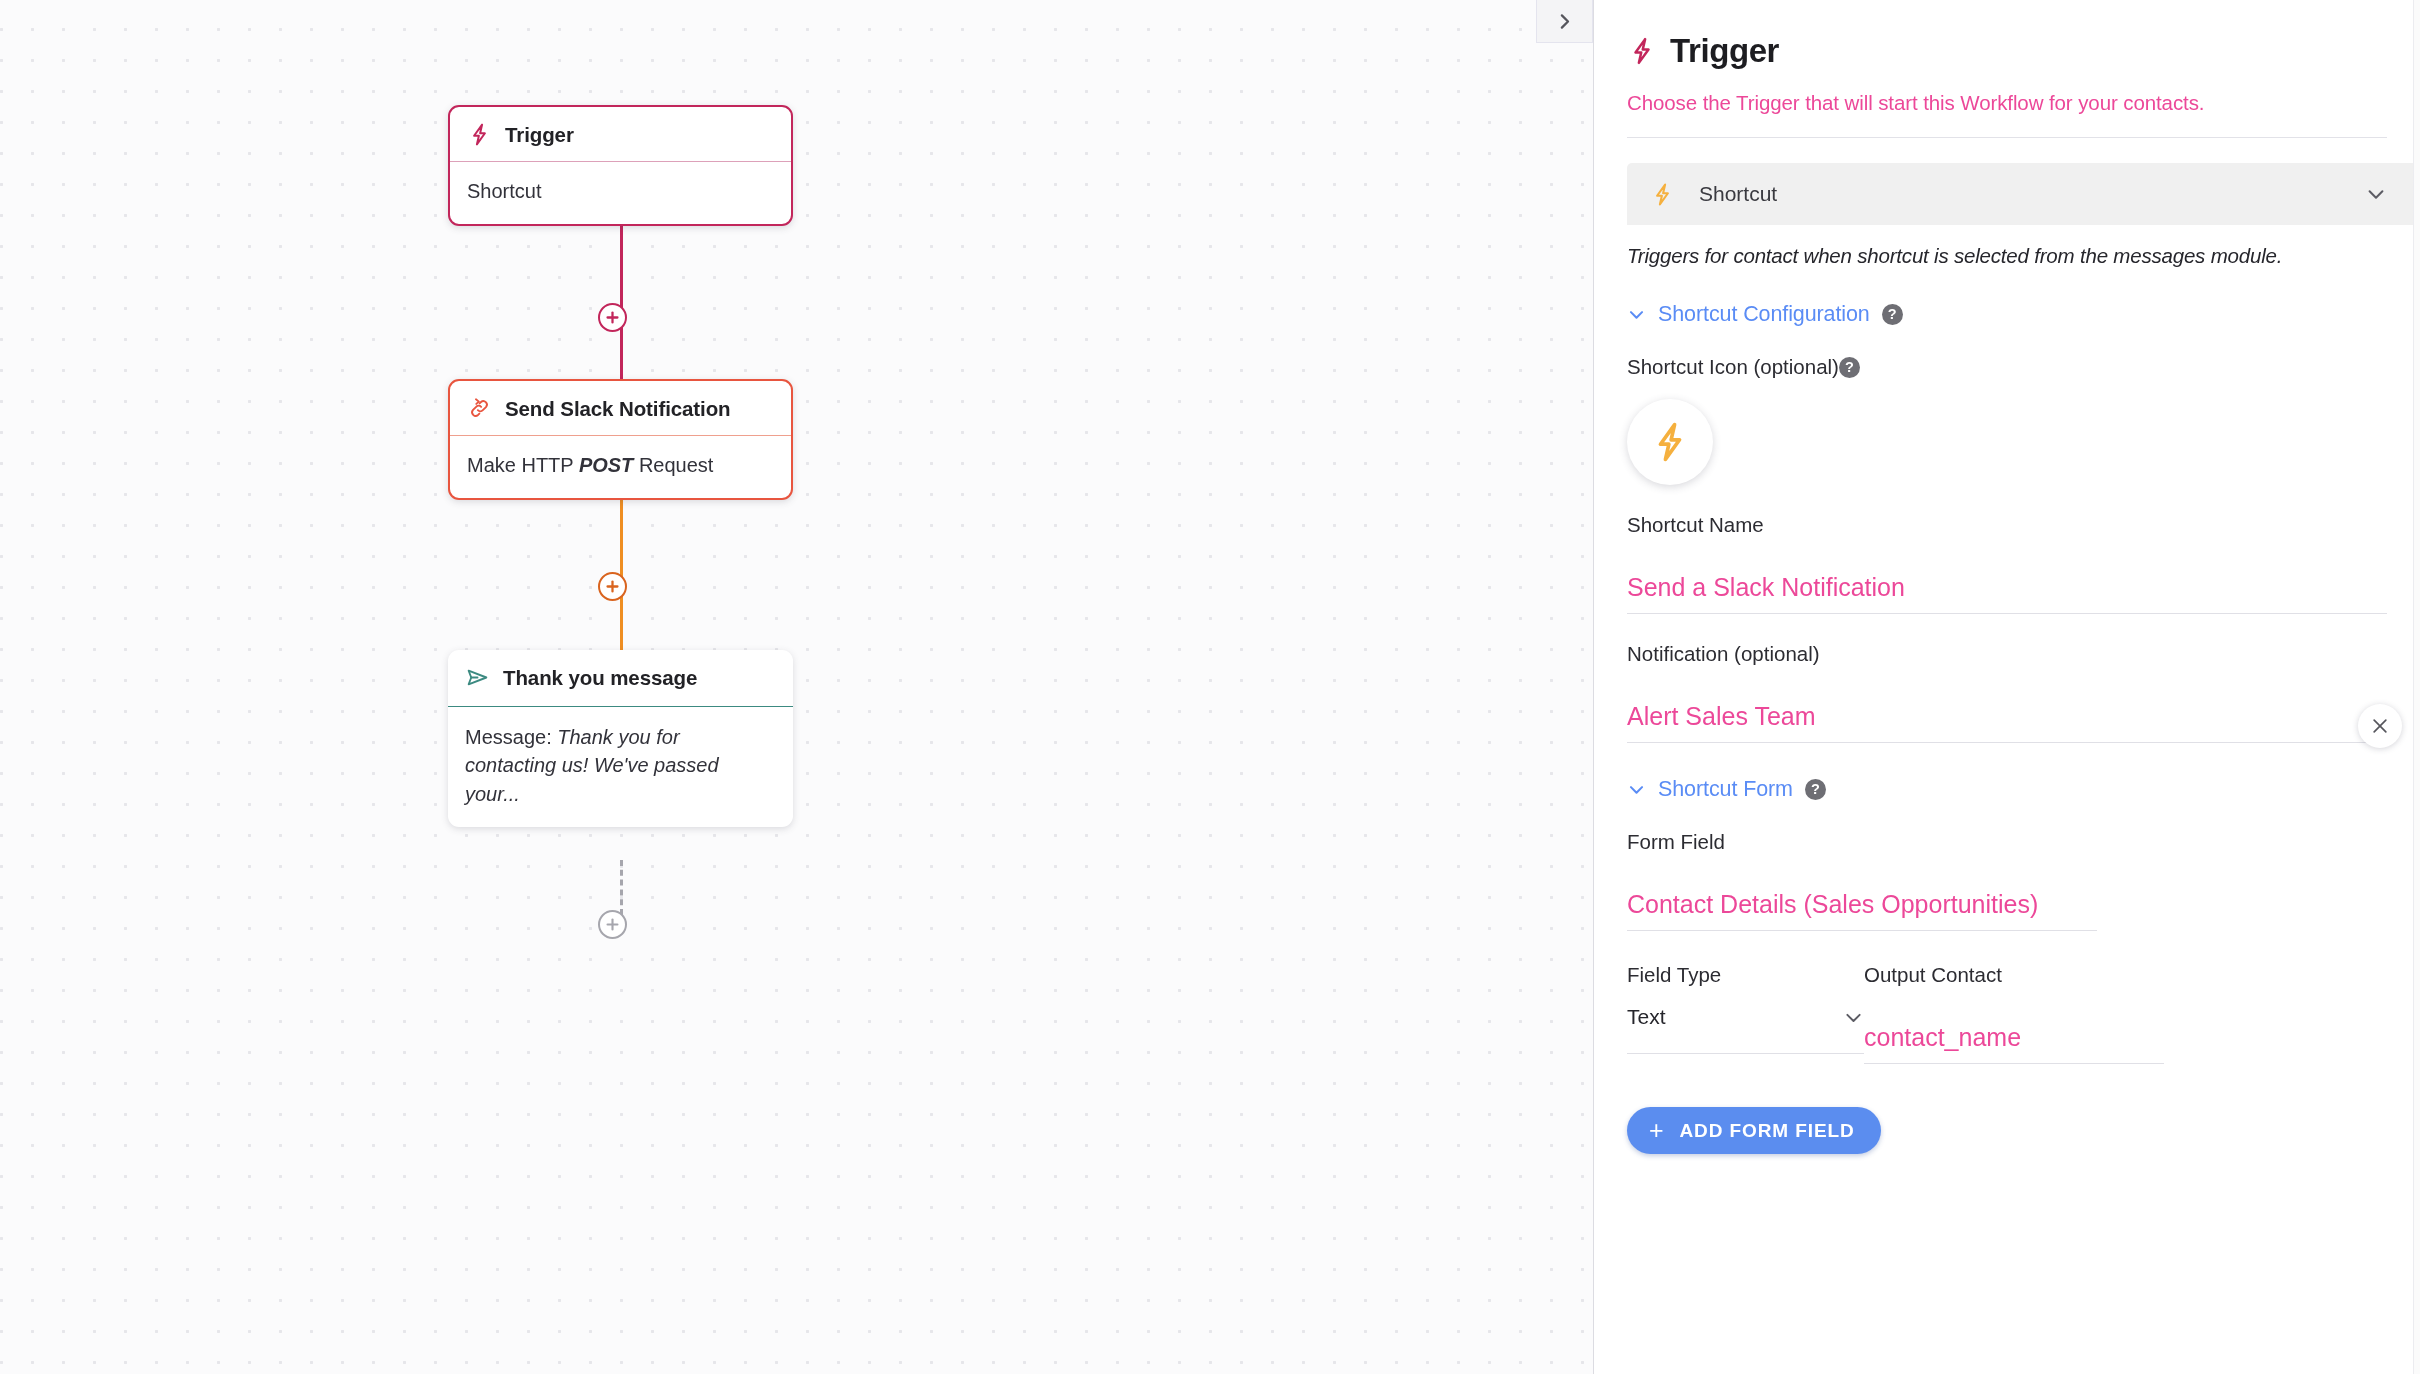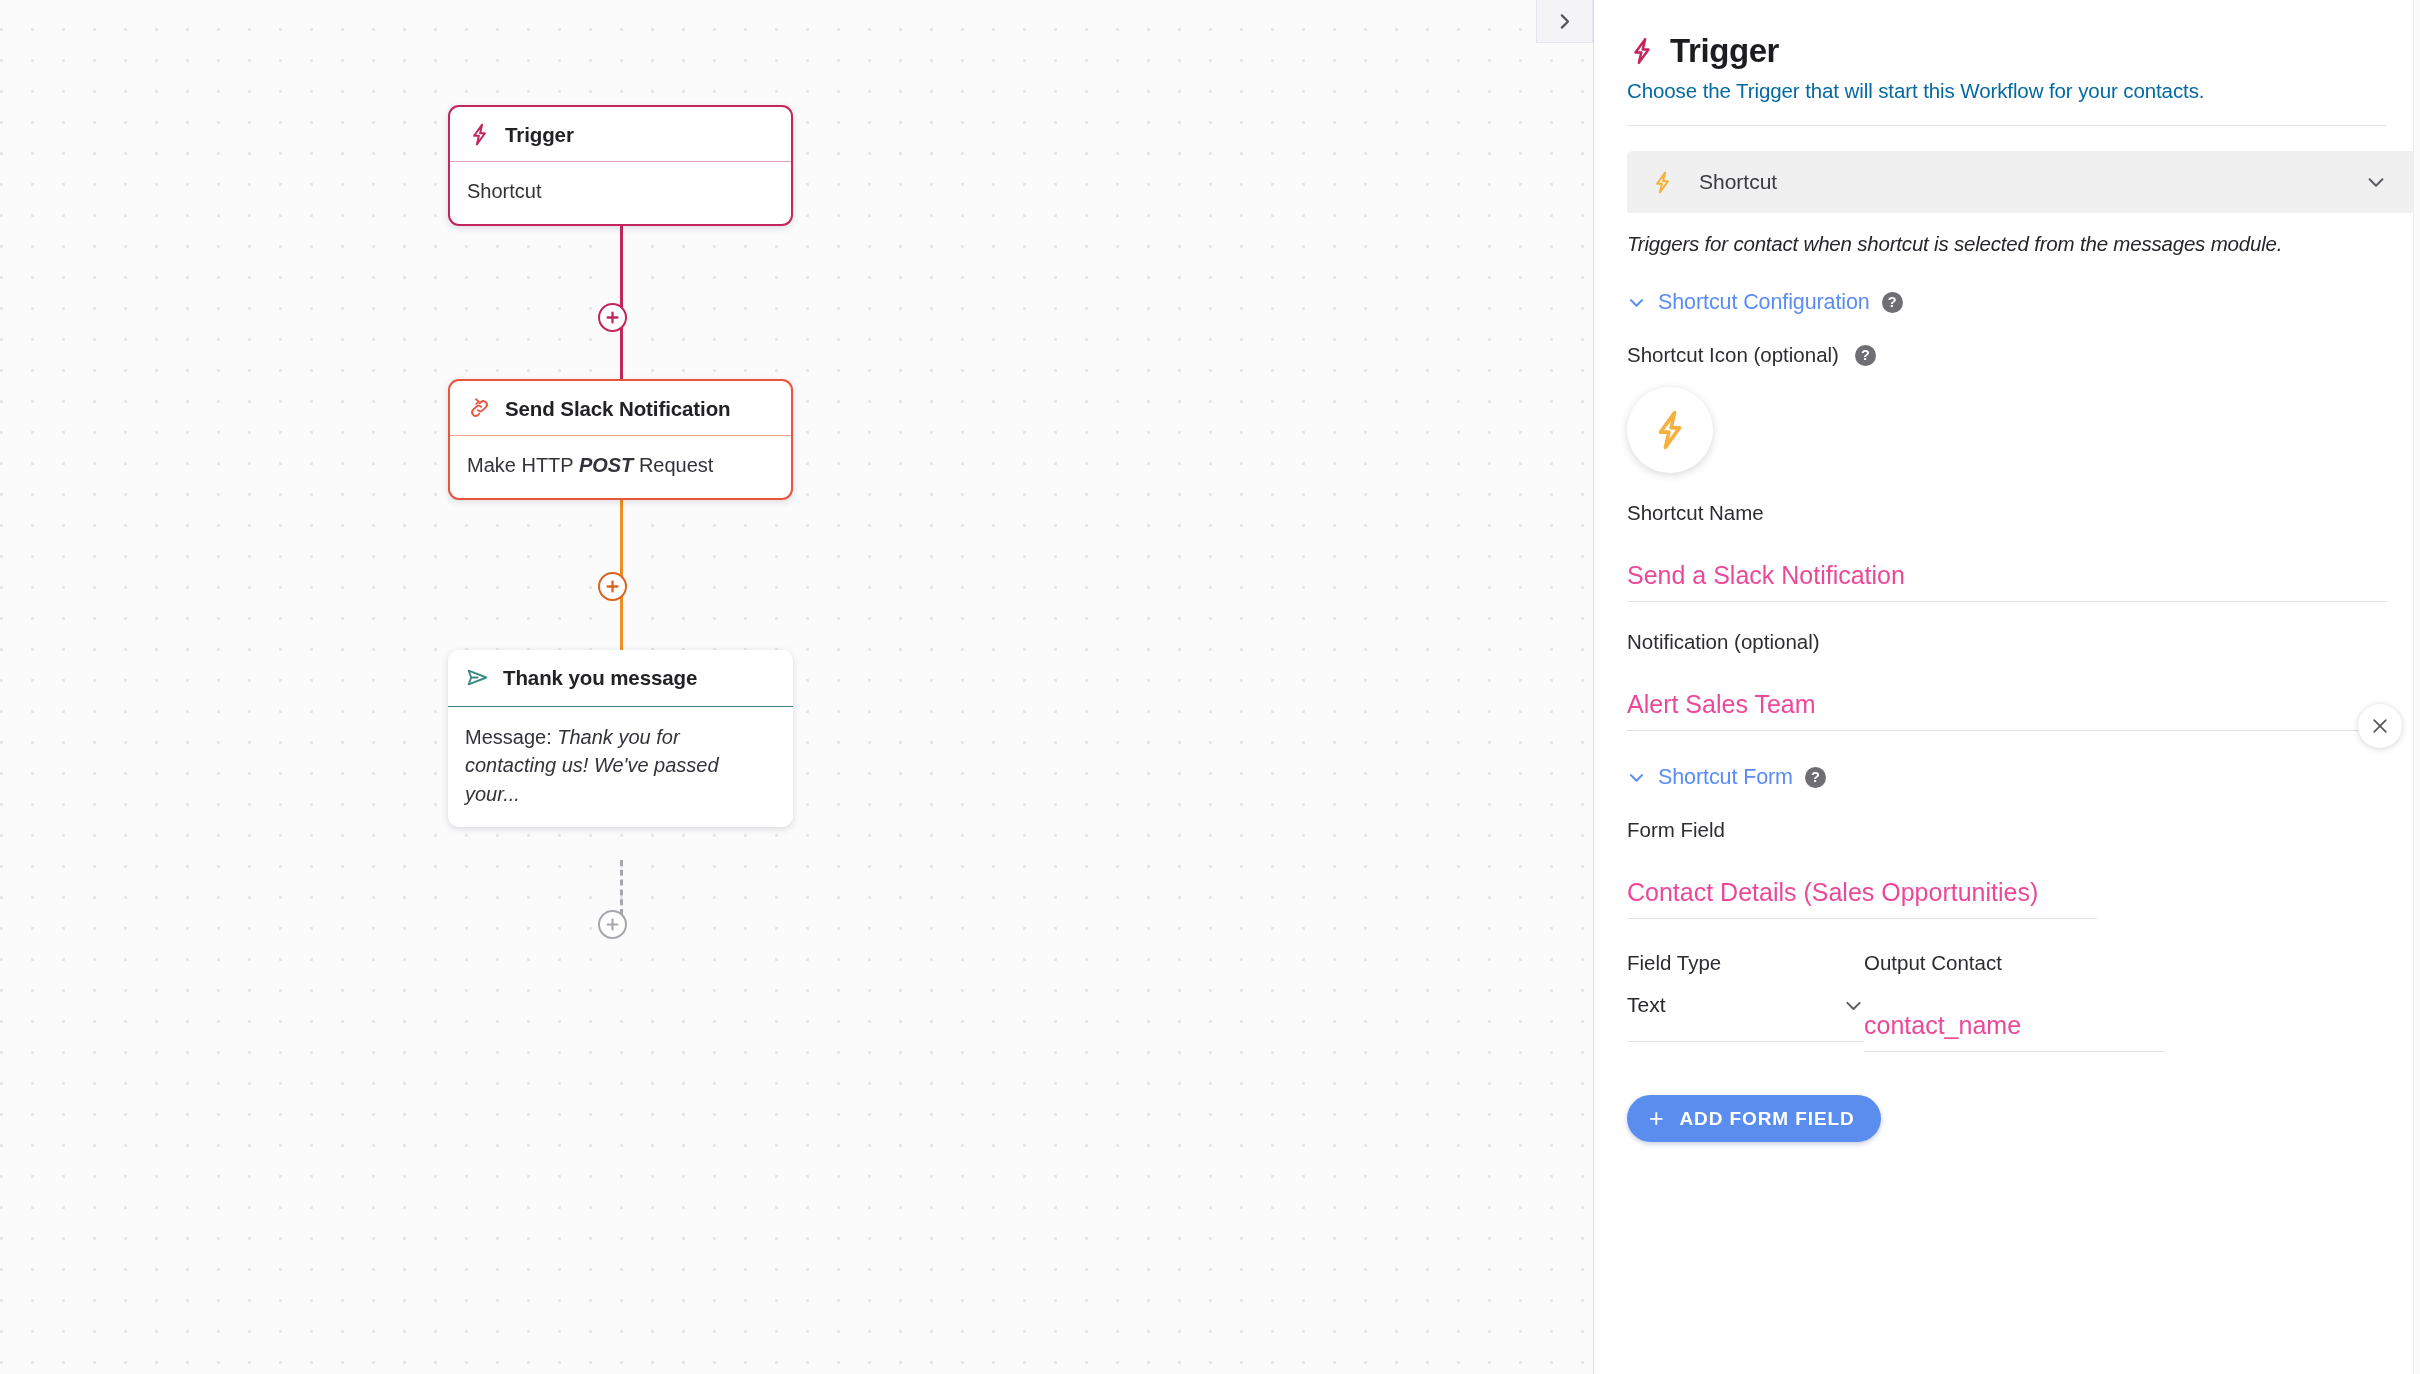--- a/index.html
+++ b/index.html
@@ -107,21 +107,21 @@
     overflow: hidden;
   }
   .panel-inner { padding: 0 33px 0 33px; position: relative; height: 100%; }
 
   .panel-header { display: flex; align-items: center; gap: 13px; margin-top: 10px; }
   .panel-header .bolt { width: 30px; height: 30px; flex: 0 0 30px; }
   .panel-title {
     font-size: 33px; font-weight: bold; color: #1d1d21; letter-spacing: -.4px;
   }
   .panel-sub {
-    margin-top: 9px; font-size: 20.5px; color: #0369a1; letter-spacing: -.1px;
+    margin-top: 21px; font-size: 20.5px; color: #ec4899; letter-spacing: -.1px;
   }
   .panel-rule { margin-top: 22px; height: 1px; background: #e2e2e8; }
 
   .trigger-select {
     margin-top: 25px;
     background: #f0f0f0;
     border-radius: 5px 5px 0 0;
     height: 62px;
     display: flex; align-items: center;
     padding: 0 21px 0 23px;
@@ -148,21 +148,21 @@
   .help {
     width: 21px; height: 21px; border-radius: 50%;
     background: #6e6e74; color: #fff;
     font-size: 14.5px; font-weight: bold;
     display: flex; align-items: center; justify-content: center;
     cursor: pointer; line-height: 1;
   }
 
   .field-label {
     font-size: 20.5px; color: #2c2c32; margin-top: 28px;
-    display: flex; align-items: center; gap: 16px;
+    display: flex; align-items: center; gap: 0;
   }
 
   .icon-circle {
     margin-top: 20px;
     width: 86px; height: 86px; border-radius: 50%;
     background: #fff;
     box-shadow: 0 2px 8px rgba(60,60,80,.2);
     display: flex; align-items: center; justify-content: center;
     cursor: pointer;
   }

